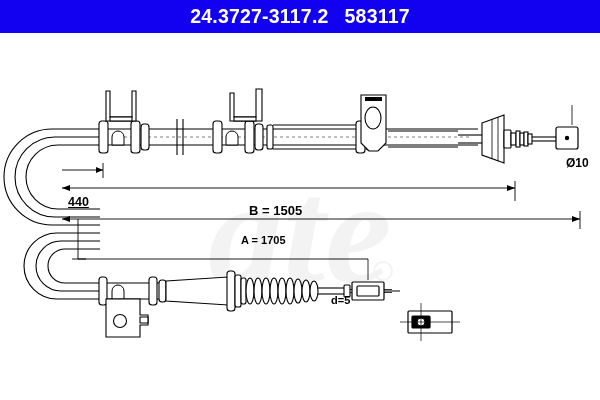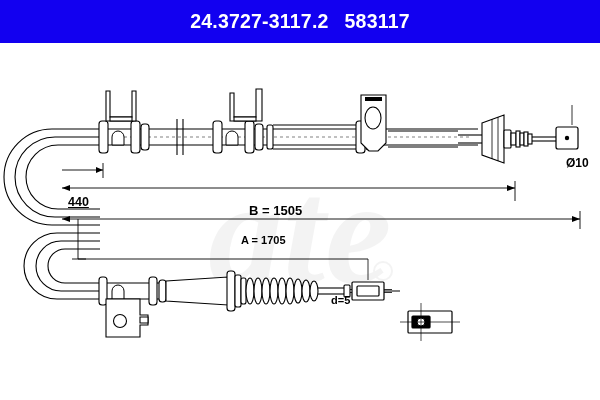--- a/index.html
+++ b/index.html
@@ -21,21 +21,21 @@
     height: 400px;
     background: #ffffff;
     box-sizing: border-box;
   }
   
   #header-bar {
     position: absolute;
     left: 0;
     top: 0;
     width: 600px;
-    height: 43px;
+    height: 33px;
     background: #1200f0;
     display: flex;
     align-items: center;
     justify-content: center;
     box-sizing: border-box;
   }
   #header-bar .htext {
     color: #ffffff;
     font-family: "Liberation Sans", sans-serif;
     font-weight: bold;

